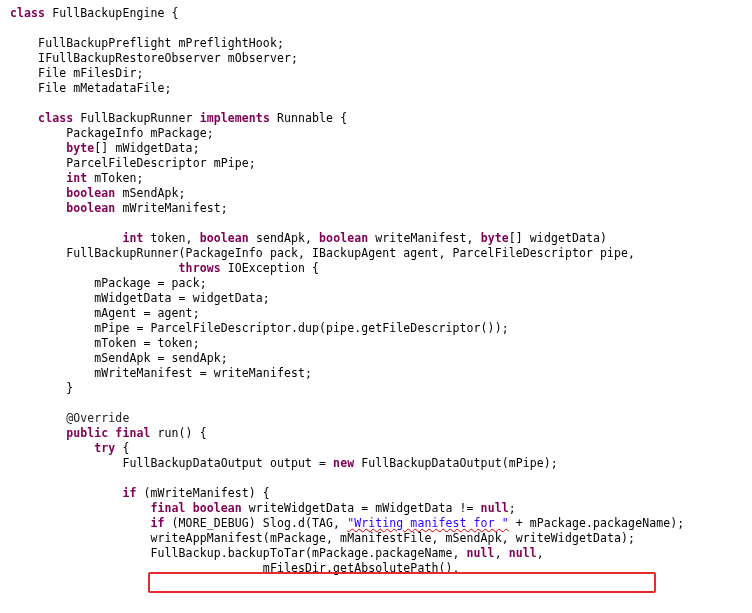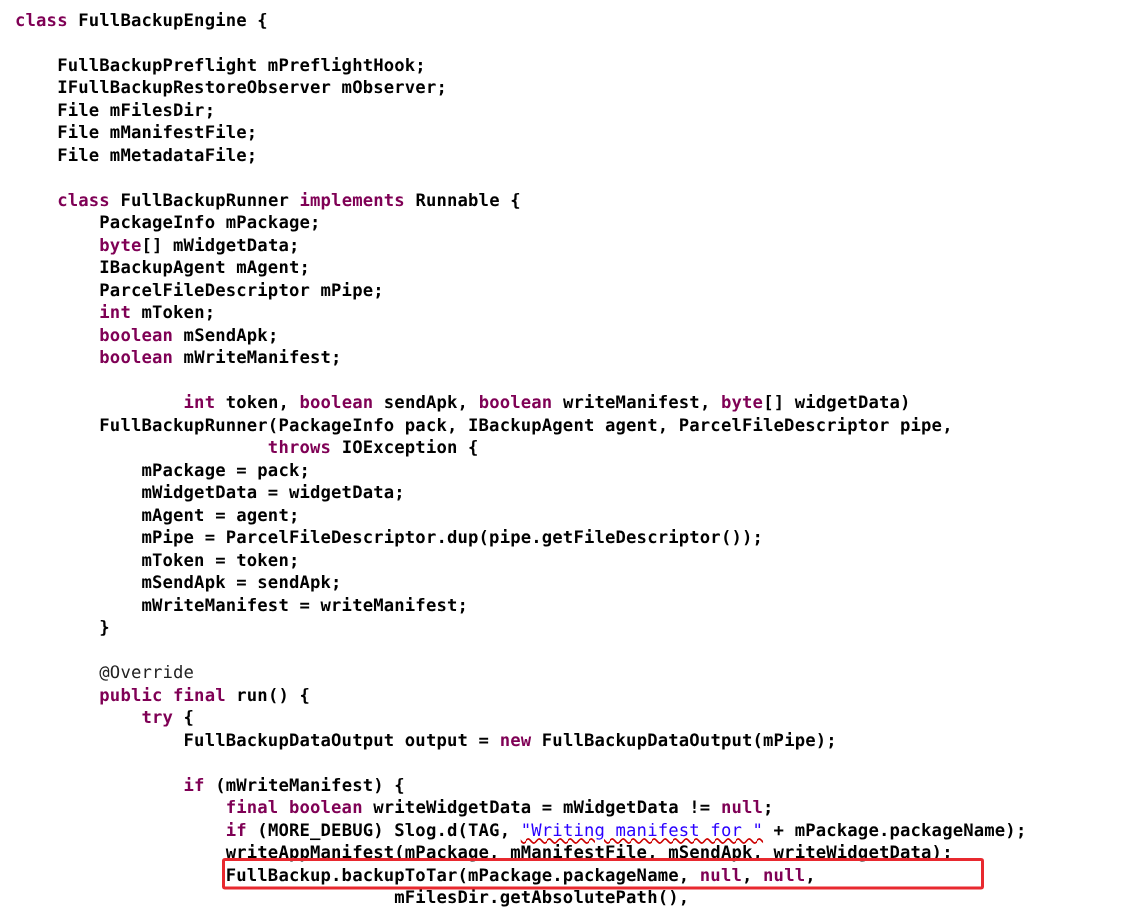--- a/index.html
+++ b/index.html
@@ -24,21 +24,21 @@
     white-space: pre;
     height: 15px;
     line-height: 15px;
     padding-left: 10px;
     font-size: 11.5px;
     letter-spacing: 0.1px;
   }
   .blank-line { height: 15px; }
 
   .tok-kw     { color: #7f0055; font-weight: bold; text-align: center; }
-  .tok-plain  { color: #000000; font-weight: bold; }
+  .tok-plain  { color: #000000; }
   .tok-str-warn {
     color: #2a00ff;
     text-decoration: underline;
     text-decoration-color: #cc0000;
     text-decoration-style: wavy;
     text-decoration-thickness: 1px;
   }
   .tok-ann    { color: #222222; }
 
   #annotation-box {
@@ -52,27 +52,25 @@
 </head>
 <body>
 
 <div id="code-viewer">
   <div id="code-body">
       <div class="code-line"><span></span><span class="tok-kw">class </span><span class="tok-plain">FullBackupEngine {</span></div>
       <div class="code-line"><span>    </span></div>
       <div class="code-line"><span>    </span><span class="tok-plain">FullBackupPreflight mPreflightHook;</span></div>
       <div class="code-line"><span>    </span><span class="tok-plain">IFullBackupRestoreObserver mObserver;</span></div>
       <div class="code-line"><span>    </span><span class="tok-plain">File mFilesDir;</span></div>
-      <div class="code-line"><span>    </span><span class="tok-plain">File mManifestFile;</span></div>
       <div class="code-line"><span>    </span><span class="tok-plain">File mMetadataFile;</span></div>
       <div class="code-line blank-line">&nbsp;</div>
       <div class="code-line"><span>    </span><span class="tok-kw">class </span><span class="tok-plain">FullBackupRunner </span><span class="tok-kw">implements </span><span class="tok-plain">Runnable {</span></div>
       <div class="code-line"><span>        </span><span class="tok-plain">PackageInfo mPackage;</span></div>
       <div class="code-line"><span>        </span><span class="tok-kw">byte</span><span class="tok-plain">[] mWidgetData;</span></div>
-      <div class="code-line"><span>        </span><span class="tok-plain">IBackupAgent mAgent;</span></div>
       <div class="code-line"><span>        </span><span class="tok-plain">ParcelFileDescriptor mPipe;</span></div>
       <div class="code-line"><span>        </span><span class="tok-kw">int </span><span class="tok-plain">mToken;</span></div>
       <div class="code-line"><span>        </span><span class="tok-kw">boolean </span><span class="tok-plain">mSendApk;</span></div>
       <div class="code-line"><span>        </span><span class="tok-kw">boolean </span><span class="tok-plain">mWriteManifest;</span></div>
       <div class="code-line blank-line">&nbsp;</div>
       <div class="code-line"><span>                </span><span class="tok-kw">int </span><span class="tok-plain">token, </span><span class="tok-kw">boolean </span><span class="tok-plain">sendApk, </span><span class="tok-kw">boolean </span><span class="tok-plain">writeManifest, </span><span class="tok-kw">byte</span><span class="tok-plain">[] widgetData)</span></div>
       <div class="code-line"><span>        </span><span class="tok-plain">FullBackupRunner(PackageInfo pack, IBackupAgent agent, ParcelFileDescriptor pipe,</span></div>
       <div class="code-line"><span>                        </span><span class="tok-kw">throws </span><span class="tok-plain">IOException {</span></div>
       <div class="code-line"><span>            </span><span class="tok-plain">mPackage = pack;</span></div>
       <div class="code-line"><span>            </span><span class="tok-plain">mWidgetData = widgetData;</span></div>

